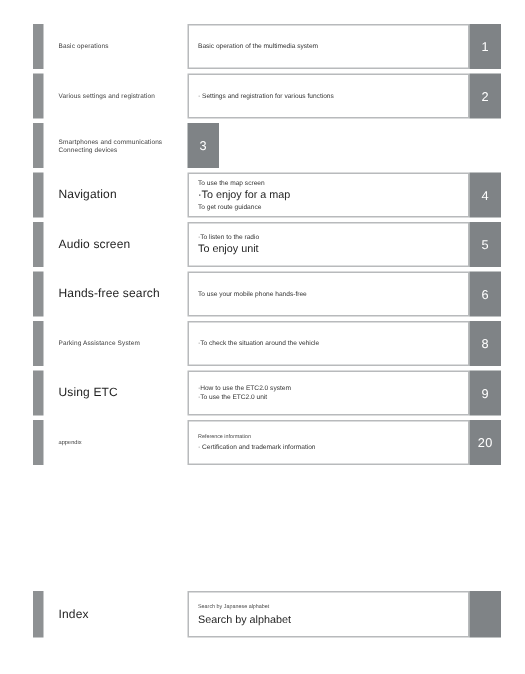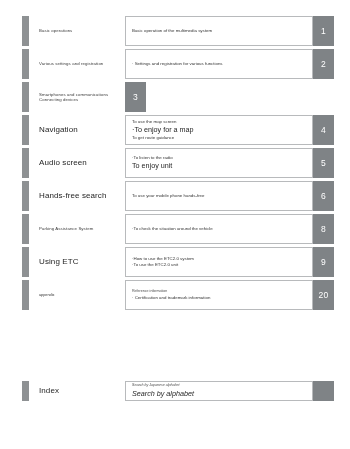--- a/index.html
+++ b/index.html
@@ -106,23 +106,24 @@
   .index-block {
     position: absolute;
     left: 22px;
     top: 381px;
     width: 312px;
   }
   .index-row {
     position: relative;
     display: flex;
     align-items: stretch;
-    height: 20px;
-  }
-  .index-row .desc-cell { justify-content: center; font-style: italic; }
+    height: 31px;
+    margin-top: 13px;
+  }
+  .index-row .desc-cell { justify-content: center; }
 </style>
 </head>
 <body>
 
 <div class="page">
 
   <div class="toc">
       <div class="row">
         <div class="side-bar"></div>
         <div class="label-cell">

